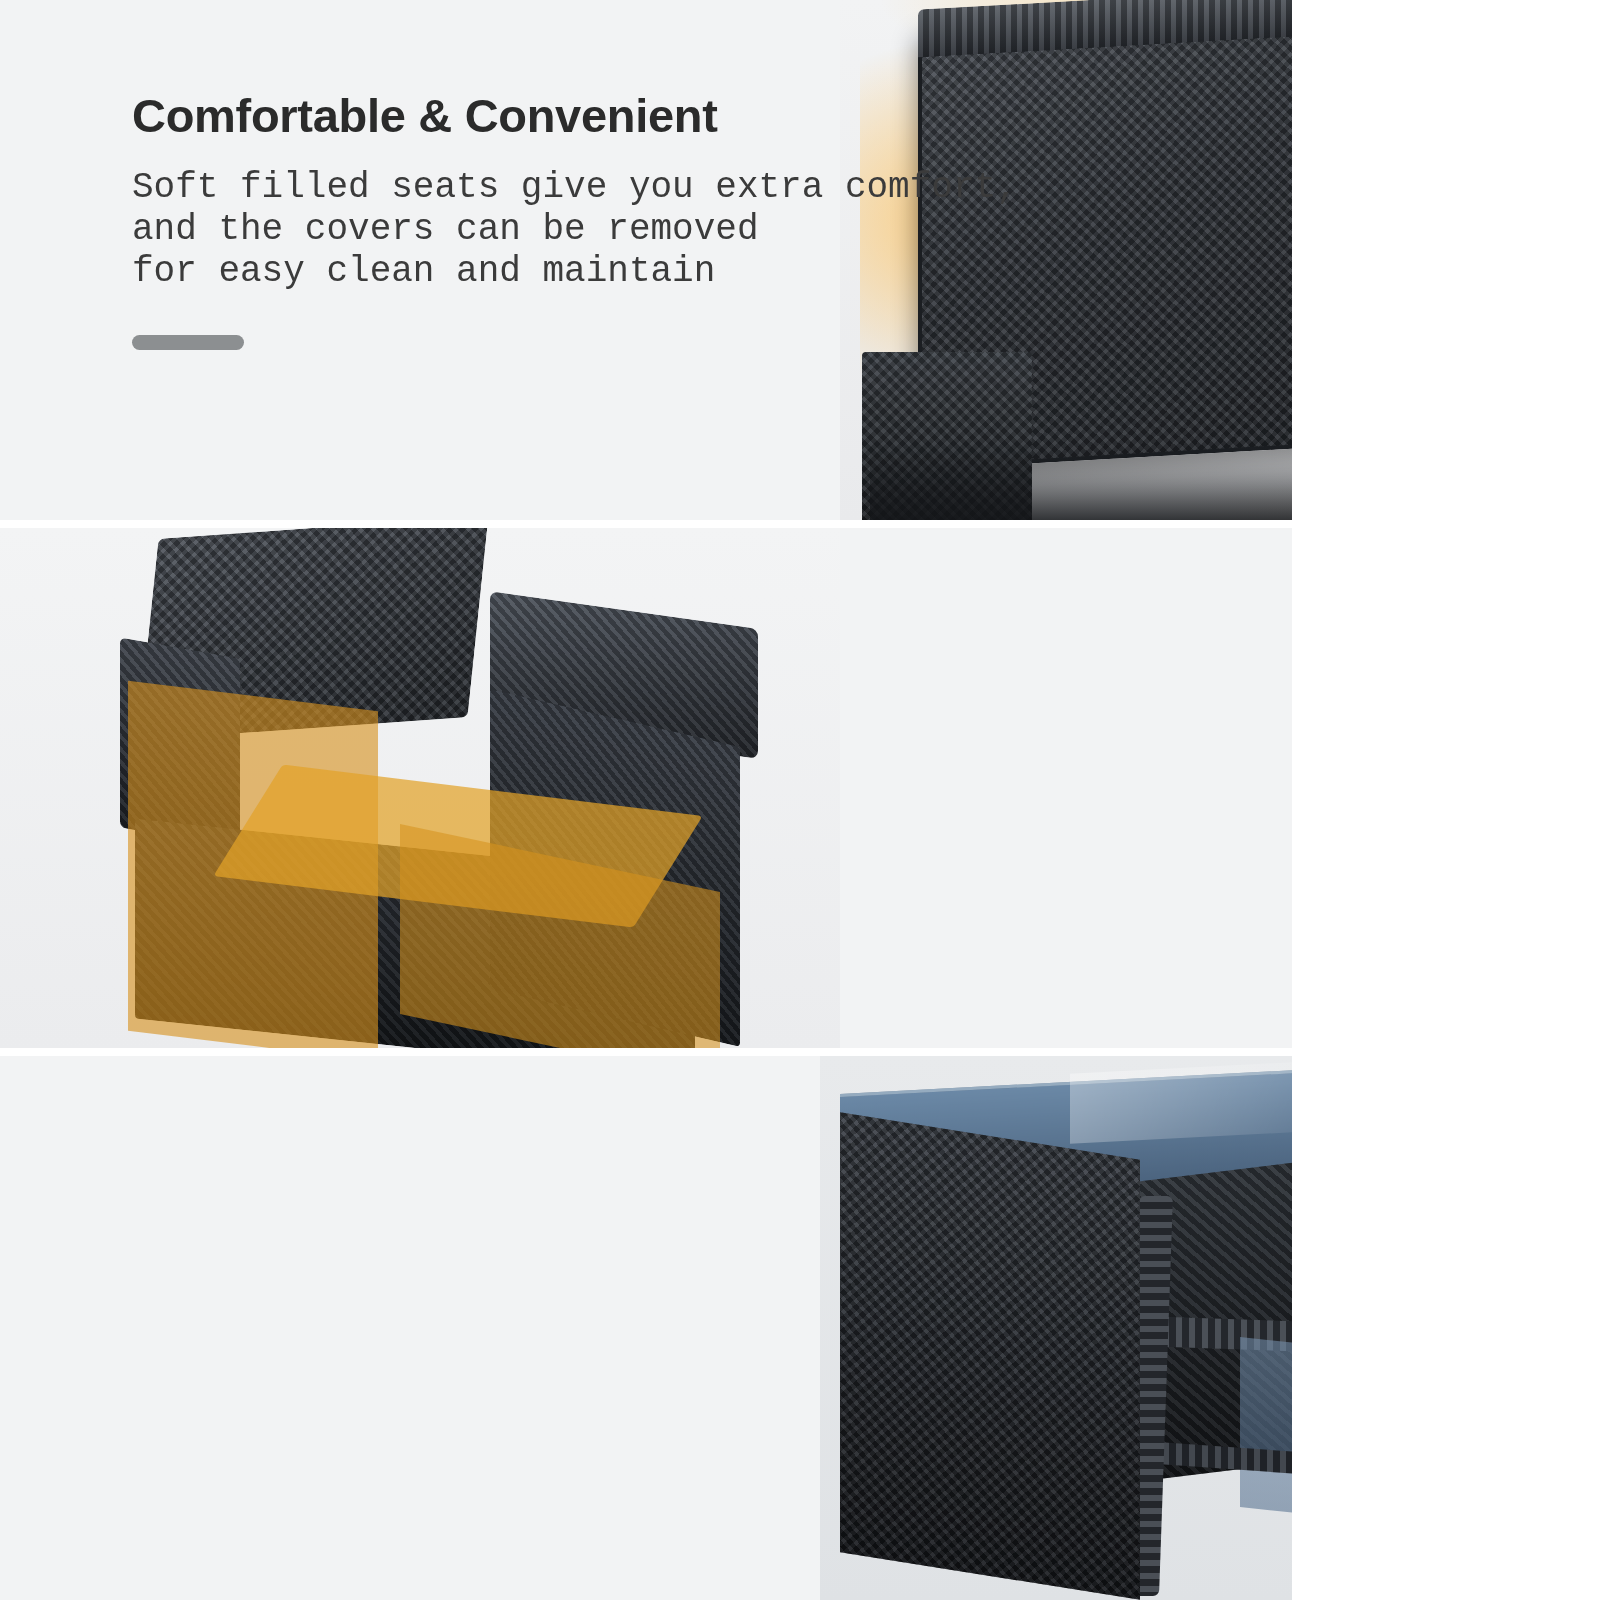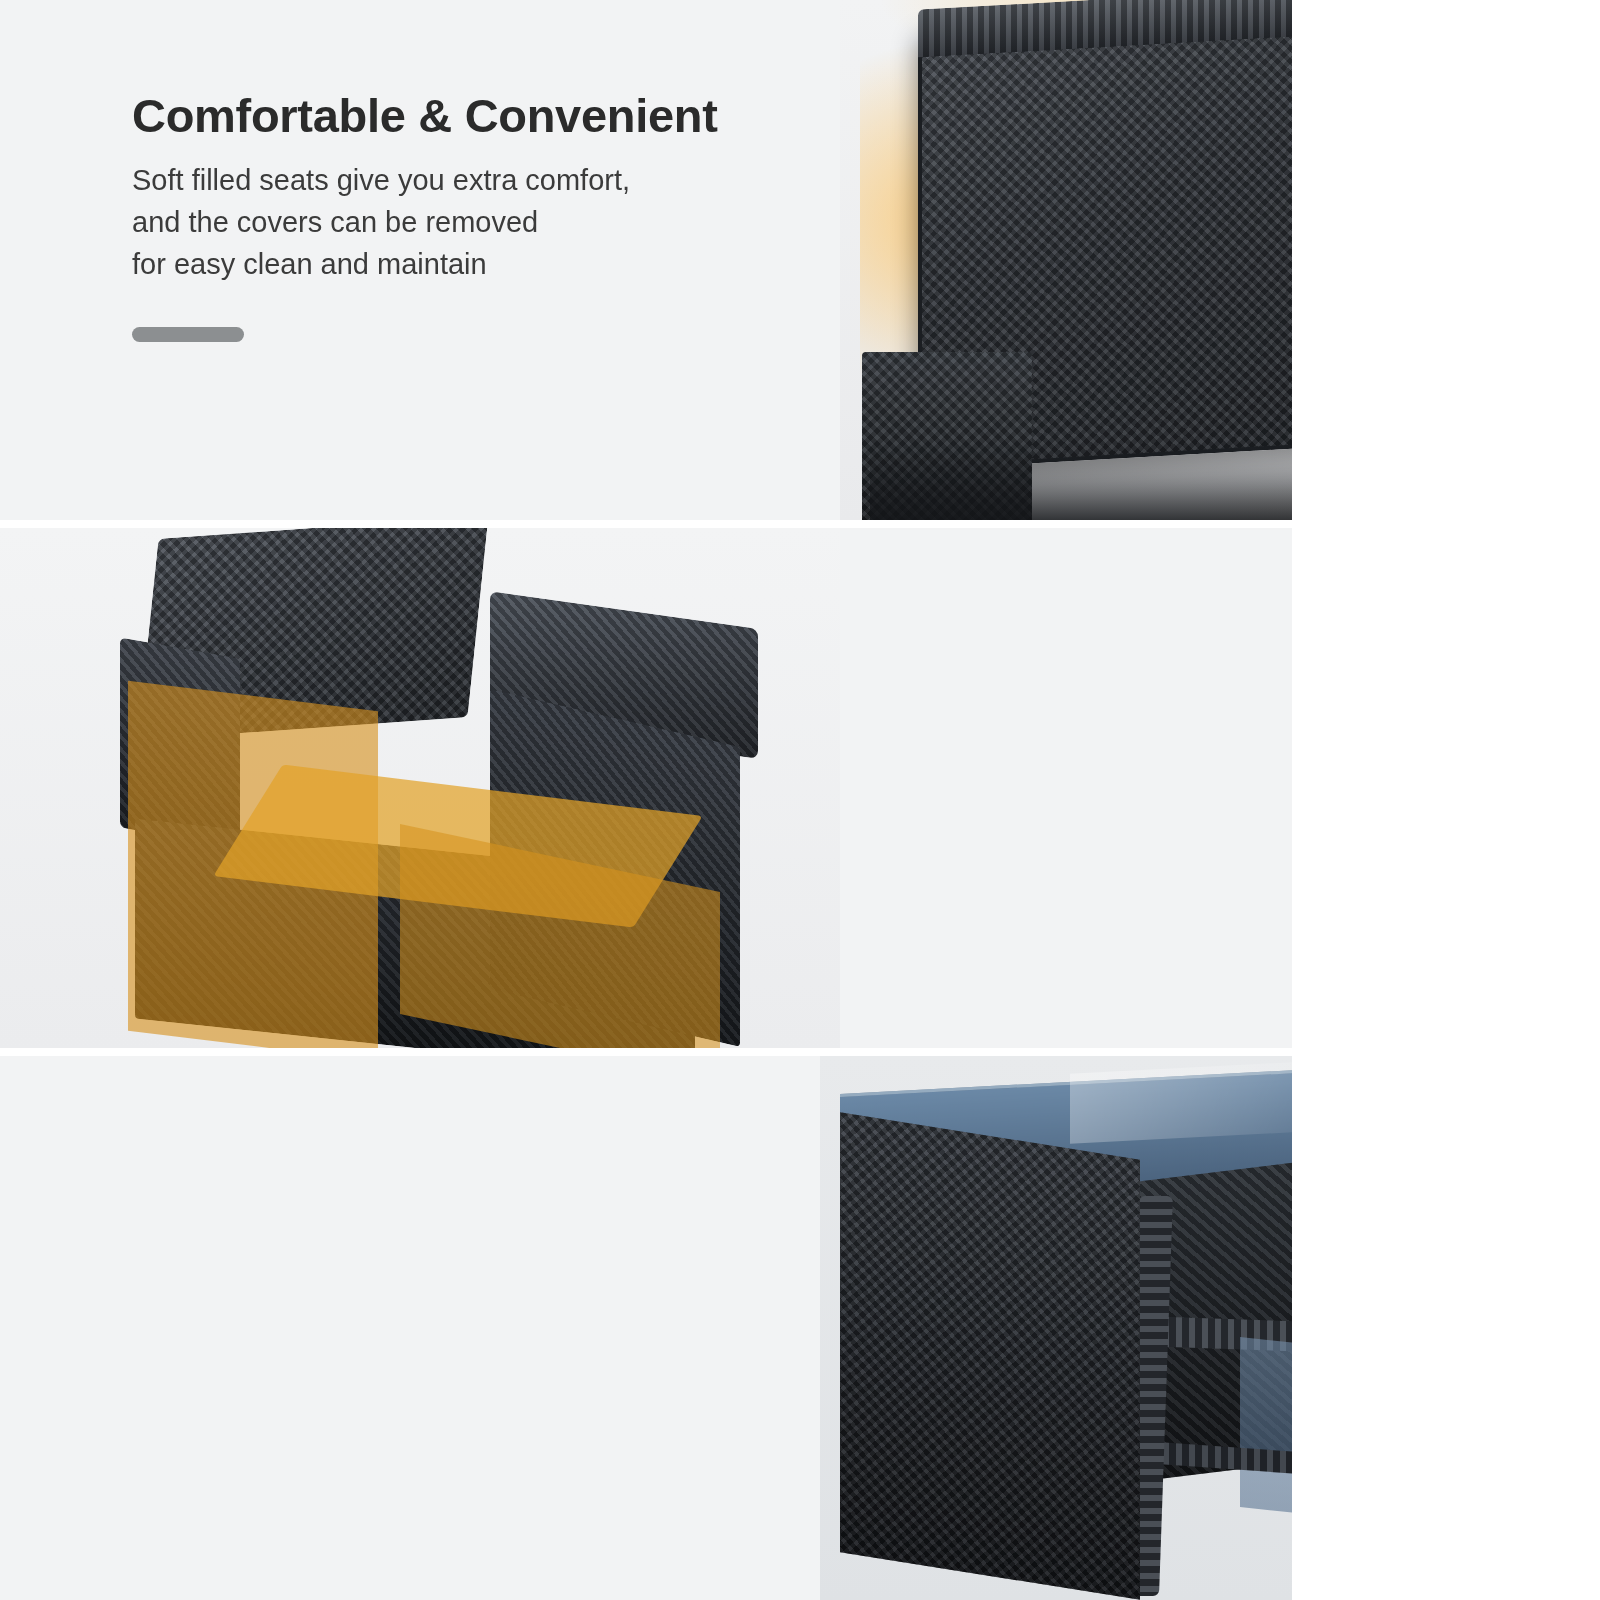--- a/index.html
+++ b/index.html
@@ -45,24 +45,25 @@
     z-index: 5;
   }
   .headline {
     font-size: 47px;
     font-weight: bold;
     color: #2b2b2b;
     letter-spacing: -0.3px;
     white-space: nowrap;
   }
   .body-text {
-    font-size: 29px;
+    font-size: 36px;
     line-height: 42px;
     color: #3b3b3b;
-    margin-top: 16px;
+    margin-top: 24px;
+    font-family: Liberation Mono, monospace;
   }
   .rule {
     margin-top: 42px;
     width: 112px;
     height: 15px;
     border-radius: 8px;
     background: #8c8f91;
   }
 
   #text-1 { left: 132px; top: 88px; }

